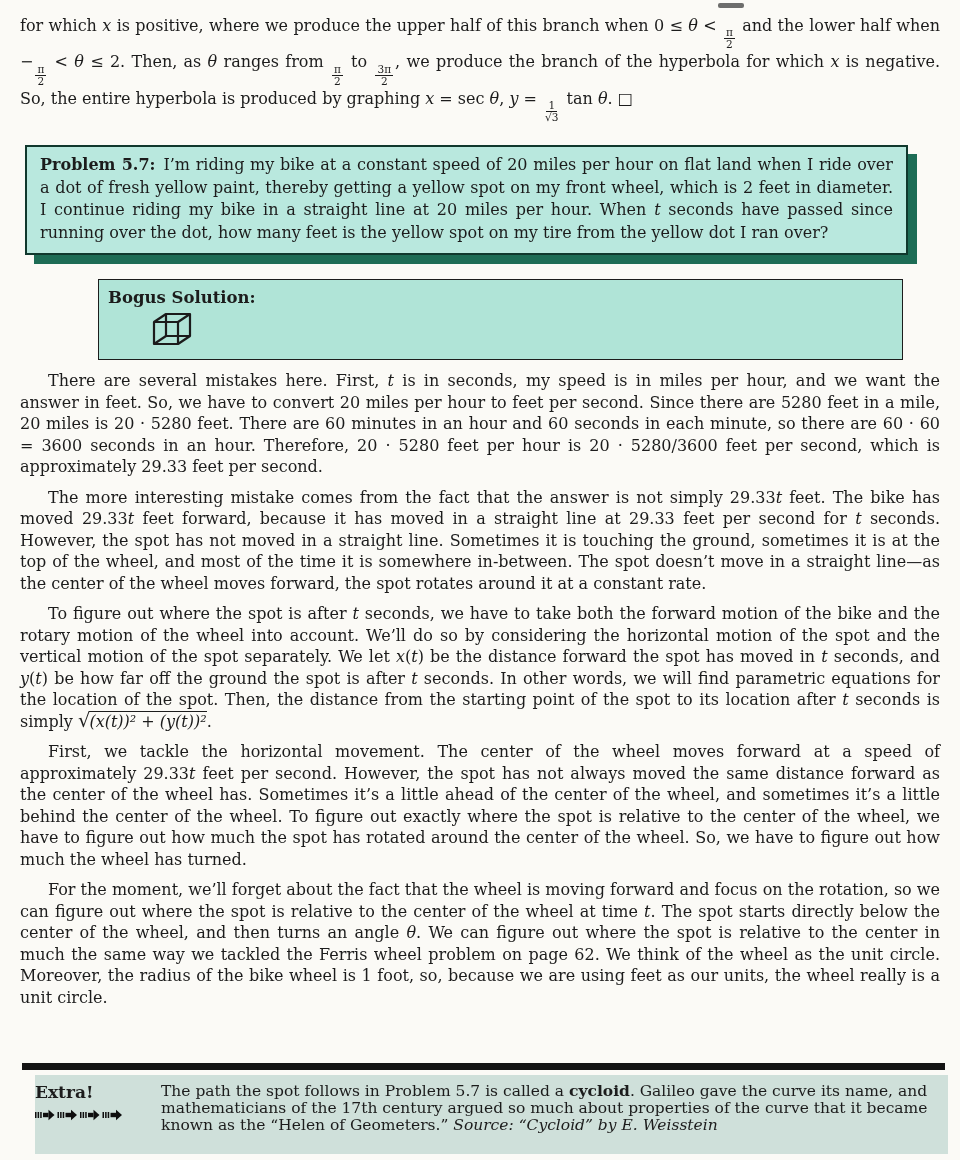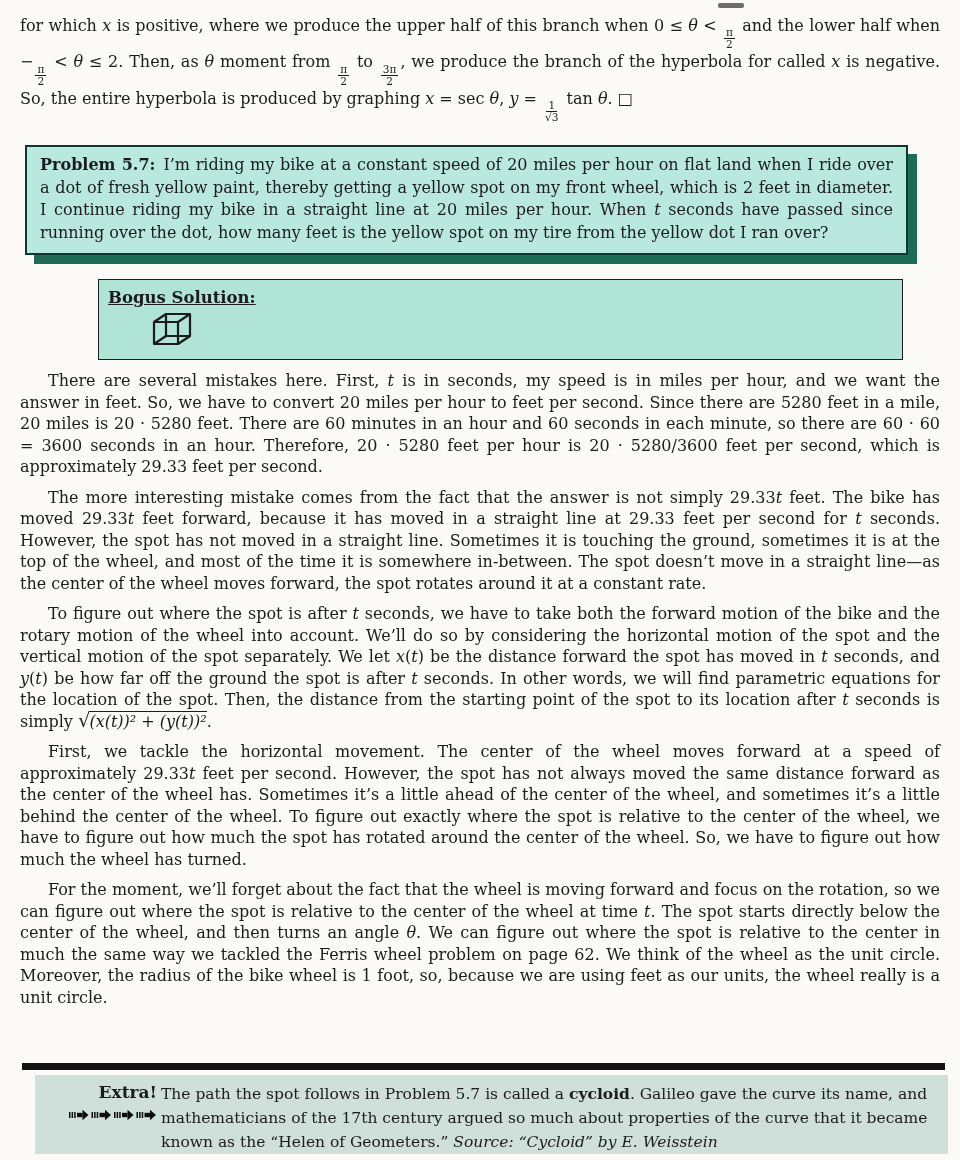--- a/index.html
+++ b/index.html
@@ -18,68 +18,68 @@
   .intro{margin:14px 0 2px;font-size:16px;line-height:24px;text-align:justify;}
 
   .problem{margin:22px 32px 16px 5px;background:var(--problem-bg);
     border:2px solid var(--problem-border);box-shadow:9px 9px 0 var(--problem-shadow);
     padding:7px 13px 9px;font-size:16px;line-height:22.5px;text-align:justify;}
   .problem .plabel{font-weight:bold;margin-right:8px;}
 
   .sol-line{margin:27px 0 0;font-size:16.5px;line-height:23px;}
 
   .bogus{margin:24px 37px 9px 78px;background:var(--bogus-bg);
-    border:1.5px solid var(--bogus-border);display:grid;grid-template-columns:158px 1fr;text-decoration:underline;}
+    border:1.5px solid var(--bogus-border);display:grid;grid-template-columns:158px 1fr;}
   .bogus-left{padding:7px 0 5px 9px;}
   .bogus-label{font-weight:bold;font-size:16.5px;line-height:22px;}
   .cube-wrap{margin:1px 0 0 42px;}
   .bogus-right{padding:7px 12px 9px 2px;font-size:16px;line-height:22.5px;}
 
   p.body{margin:9px 0 0;text-indent:28px;font-size:16px;line-height:21.5px;text-align:justify;}
   p.body.first{margin-top:10px;}
 
   .it{font-style:italic;}
   .bd{font-weight:bold;}
   .ov{border-top:1.6px solid currentColor;}
   .rad{font-size:1.22em;line-height:1;letter-spacing:-1px;}
   .frac{display:inline-flex;flex-direction:column;align-items:center;
     font-size:0.66em;line-height:1.05;vertical-align:-0.5em;margin:0 2px;}
   .frac .fn{border-bottom:1px solid currentColor;padding:0 2px;}
   .frac .fd{padding:0 1px;}
 
   .divider-bar{position:absolute;left:22px;right:15px;top:1063px;height:7px;background:var(--bar);}
   .extra{position:absolute;left:35px;right:12px;top:1075px;height:79px;background:var(--extra-bg);
     display:grid;grid-template-columns:122px 1fr;}
-  .extra-left{text-align:right;padding-top:6px;}
+  .extra-left{text-align:left;padding-top:6px;}
   .extra-label{font-weight:bold;font-size:17px;line-height:22px;}
   .arrows-wrap{margin-top:3px;}
-  .extra-right{padding:7px 10px 0 4px;font-size:15.5px;line-height:24px;}
+  .extra-right{padding:7px 10px 0 4px;font-size:15.5px;line-height:17px;}
 </style>
 </head>
 <body>
 
 <div class="page">
 
   <div class="scan-artifact"></div>
 
   <div class="content">
 
     <p class="intro"><span>for which </span><span class="it">x</span><span> is positive, where we produce the upper half of this branch when 0 ≤ </span><span class="it">θ</span><span> &lt; </span><span class="frac">
           <span class="fn">π</span>
           <span class="fd">2</span>
         </span><span> and the lower half when −</span><span class="frac">
           <span class="fn">π</span>
           <span class="fd">2</span>
-        </span><span> &lt; </span><span class="it">θ</span><span> ≤ 2. Then, as </span><span class="it">θ</span><span> moment from </span><span class="frac">
+        </span><span> &lt; </span><span class="it">θ</span><span> ≤ 2. Then, as </span><span class="it">θ</span><span> ranges from </span><span class="frac">
           <span class="fn">π</span>
           <span class="fd">2</span>
         </span><span> to </span><span class="frac">
           <span class="fn">3π</span>
           <span class="fd">2</span>
-        </span><span>, we produce the branch of the hyperbola for called </span><span class="it">x</span><span> is negative. So, the entire hyperbola is produced by graphing </span><span class="it">x</span><span> = sec </span><span class="it">θ</span><span>, </span><span class="it">y</span><span> = </span><span class="frac">
+        </span><span>, we produce the branch of the hyperbola for which </span><span class="it">x</span><span> is negative. So, the entire hyperbola is produced by graphing </span><span class="it">x</span><span> = sec </span><span class="it">θ</span><span>, </span><span class="it">y</span><span> = </span><span class="frac">
           <span class="fn">1</span>
           <span class="fd">√3</span>
         </span><span> tan </span><span class="it">θ</span><span>. □</span></p>
 
     <div class="problem">
       <span class="plabel">Problem 5.7:</span><span><span>I’m riding my bike at a constant speed of 20 miles per hour on flat land when I ride over a dot of fresh yellow paint, thereby getting a yellow spot on my front wheel, which is 2 feet in diameter. I continue riding my bike in a straight line at 20 miles per hour. When </span><span class="it">t</span><span> seconds have passed since running over the dot, how many feet is the yellow spot on my tire from the yellow dot I ran over?</span></span>
     </div>
 
 
     <div class="bogus">

